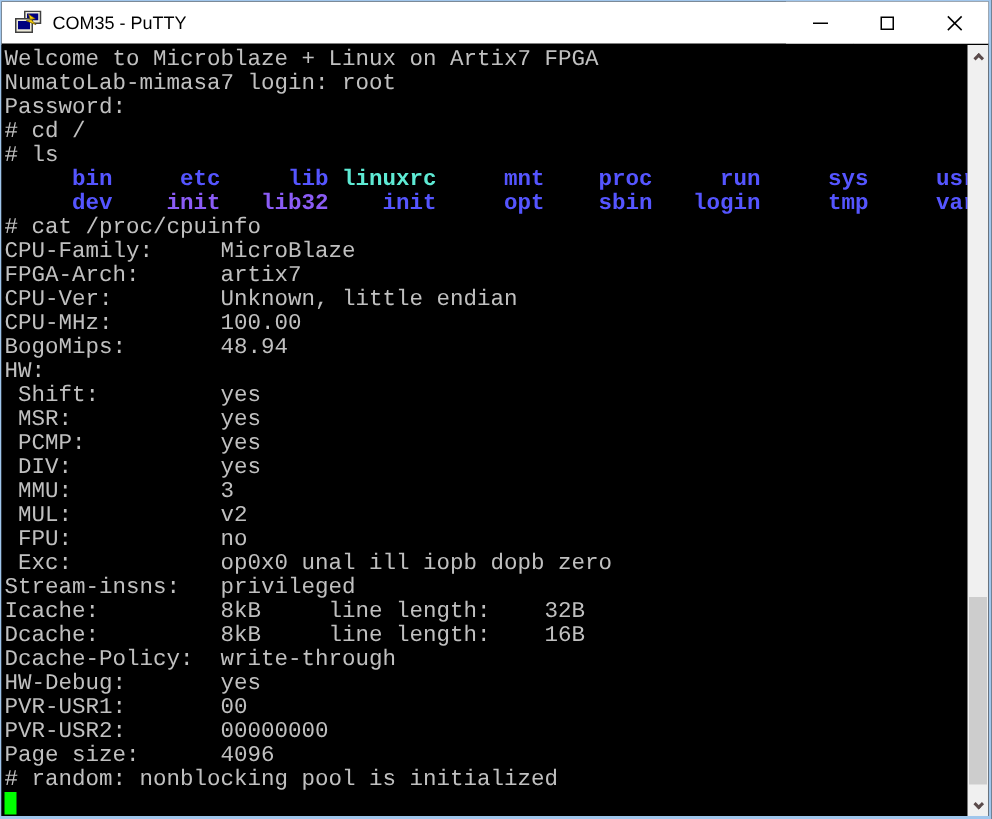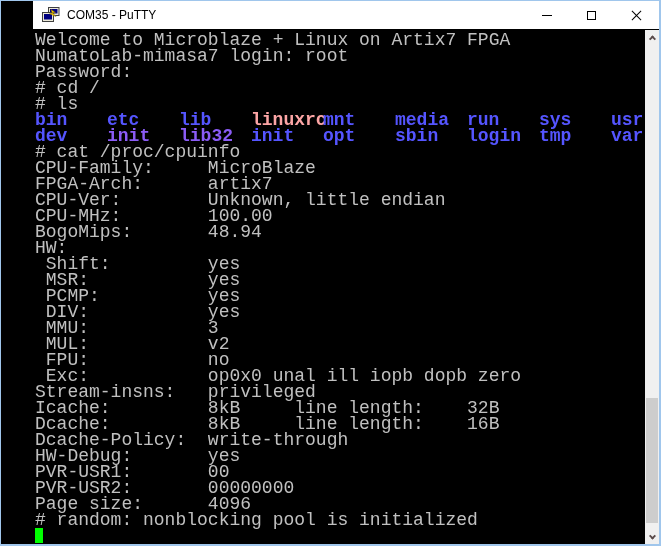--- a/index.html
+++ b/index.html
@@ -5,21 +5,20 @@
   * { margin:0; padding:0; box-sizing:border-box; }
   body { width:661px; height:546px; font-family:"Liberation Sans", sans-serif; }
 
   .window {
     width:661px; height:546px;
     border:1px solid #a0c6ec;
     border-bottom-width:2px; border-right-width:2px;
     background:#000;
     position:relative;
     overflow:hidden;
-    padding-left:32px;
   }
 
   
   .titlebar {
     height:29px; background:#ffffff;
     display:flex; align-items:center;
     border-bottom:1px solid #000;
   }
   .app-icon { margin-left:9px; width:18px; height:16px; flex:0 0 auto; }
   .title-text {
@@ -37,31 +36,31 @@
   .g-close::before { transform:rotate(45deg); }
   .g-close::after  { transform:rotate(-45deg); }
 
   
   .body { display:flex; height:514px; background:#000; }
   .screen {
     flex:1 1 auto; overflow:hidden;
     padding:2px 0 0 2px;
     background:#000;
     font-family:"Liberation Mono","DejaVu Sans Mono",monospace;
-    font-size:18px; line-height:16px; color:#c0c0c0;
+    font-size:15px; line-height:16px; color:#c0c0c0;
   }
   .screen pre {
     font-family:inherit; font-size:inherit; line-height:inherit;
     white-space:pre; color:#c0c0c0;
   }
   .ls-line { height:16px; white-space:nowrap; font-weight:bold; }
-  .ls-line span { display:inline-block; width:72px; }
+  .ls-line span { display:inline-block; width:72px;text-align:right; }
   .c-dir  { color:#5555ff; }
   .c-exec { color:#8b5cf6; }
-  .c-link { color:#fca5a5; }
+  .c-link { color:#5eead4; }
   .cursor-line { height:16px; }
   .cursor-block { width:8px; height:15px; background:#00ff00; }
 
   
   .scrollbar {
     flex:0 0 14px; width:14px; background:#f0f0f0; position:relative;
   }
   .sb-btn { position:absolute; left:0; width:14px; height:14px; display:flex; align-items:center; justify-content:center; }
   .sb-up { top:0; } .sb-down { bottom:0; }
   .chev { width:5px; height:5px; border:solid #5a4a4a; border-width:2px 2px 0 0; }
@@ -99,21 +98,21 @@
   <div class="body">
 
     <div class="screen">
       <pre>Welcome to Microblaze + Linux on Artix7 FPGA
 NumatoLab-mimasa7 login: root
 Password:
 # cd /
 # ls</pre>
 
       <div class="ls-line">
-        <span class="c-dir">bin</span><span class="c-dir">etc</span><span class="c-dir">lib</span><span class="c-link">linuxrc</span><span class="c-dir">mnt</span><span class="c-dir">media</span><span class="c-dir">run</span><span class="c-dir">sys</span><span class="c-dir">usr</span>
+        <span class="c-dir">bin</span><span class="c-dir">etc</span><span class="c-dir">lib</span><span class="c-link">linuxrc</span><span class="c-dir">mnt</span><span class="c-dir">proc</span><span class="c-dir">run</span><span class="c-dir">sys</span><span class="c-dir">usr</span>
       </div>
       <div class="ls-line">
         <span class="c-dir">dev</span><span class="c-exec">init</span><span class="c-exec">lib32</span><span class="c-dir">init</span><span class="c-dir">opt</span><span class="c-dir">sbin</span><span class="c-dir">login</span><span class="c-dir">tmp</span><span class="c-dir">var</span>
       </div>
 
       <pre># cat /proc/cpuinfo
 CPU-Family:     MicroBlaze
 FPGA-Arch:      artix7
 CPU-Ver:        Unknown, little endian
 CPU-MHz:        100.00

